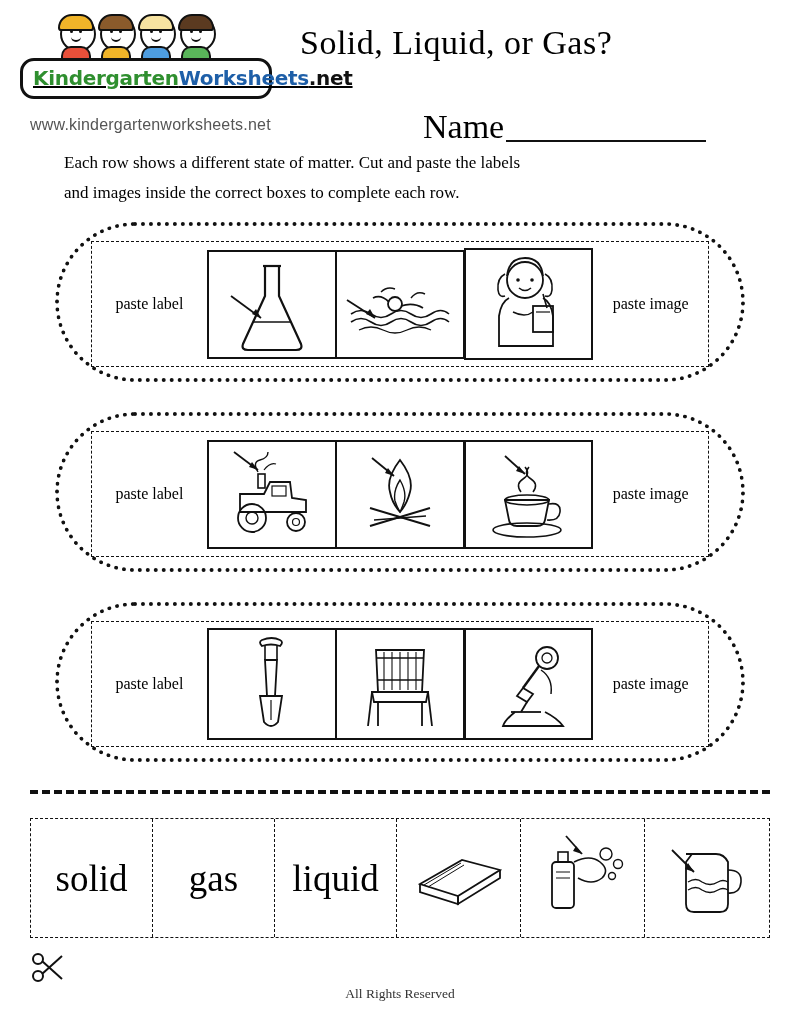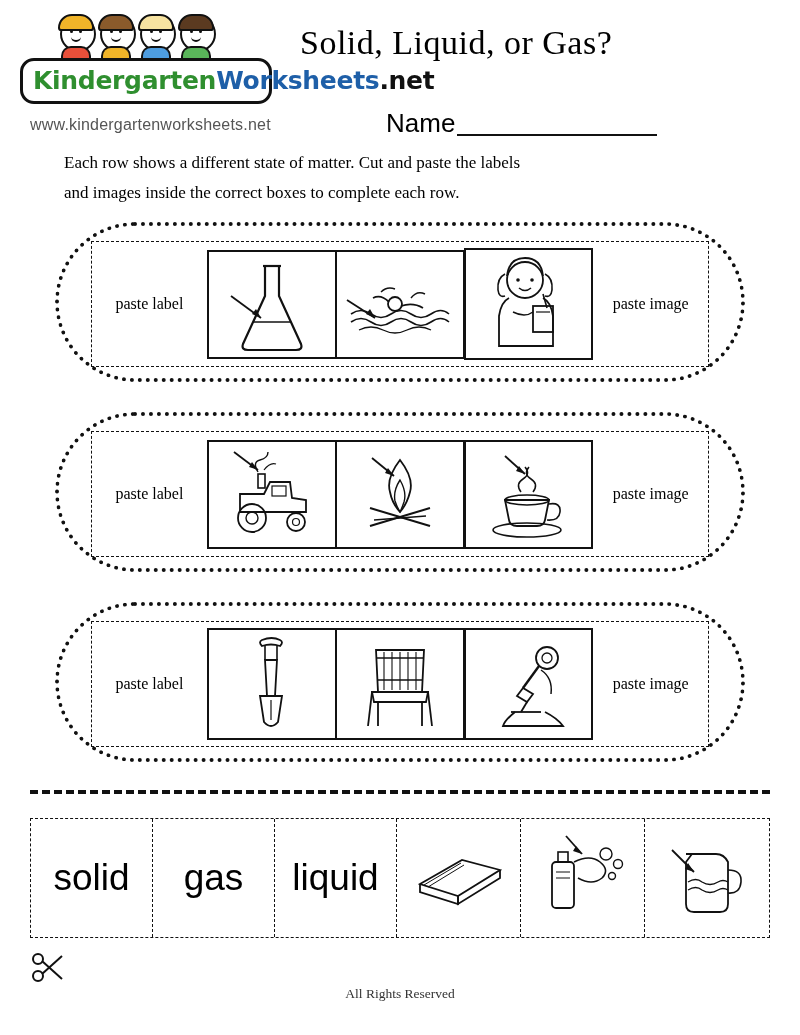--- a/index.html
+++ b/index.html
@@ -113,23 +113,24 @@
     border: 3px solid #111;
     border-radius: 14px;
     padding: 5px 10px 6px 10px;
     width: 252px;
     box-sizing: border-box;
     text-align: center;
   }
   .logo-text {
     font-family: "DejaVu Sans", sans-serif;
     font-weight: bold;
-    font-size: 25px;
+    font-size: 20px;
     letter-spacing: -0.3px;
     white-space: nowrap;
+    text-decoration: underline;
   }
   .logo-text .green { color: #2f8f2f; }
   .logo-text .blue  { color: #1e5fa8; }
   .logo-text .dot   { color: #111; }
 
   .site-url {
     position: absolute;
     left: 30px;
     top: 116px;
     font-size: 16px;
@@ -142,24 +143,24 @@
     left: 300px;
     top: 24px;
     width: 480px;
     text-align: left;
     font-family: Liberation Serif, serif;
     font-size: 34px;
     letter-spacing: 0.5px;
   }
   .name-line {
     position: absolute;
-    left: 386px;
+    left: 423px;
     top: 108px;
-    font-family: Liberation Sans, sans-serif;
-    font-size: 26px;
+    font-family: Liberation Serif, serif;
+    font-size: 34px;
     white-space: nowrap;
   }
   .name-line .blank {
     display: inline-block;
     border-bottom: 2px solid #111;
     width: 200px;
     height: 22px;
     vertical-align: -4px;
     margin-left: 2px;
   }
@@ -244,21 +245,21 @@
   }
   .strip-cell {
     border-right: 1px dashed #111;
     display: flex;
     align-items: center;
     justify-content: center;
     box-sizing: border-box;
   }
   .strip-cell.word {
     width: 122px;
-    font-family: Liberation Sans, sans-serif;
+    font-family: Liberation Serif, serif;
     font-size: 37px;
   }
   .strip-cell.img {
     width: 124px;
   }
   .strip-cell.last { border-right: none; }
 
   .scissors {
     position: absolute;
     left: 30px;

